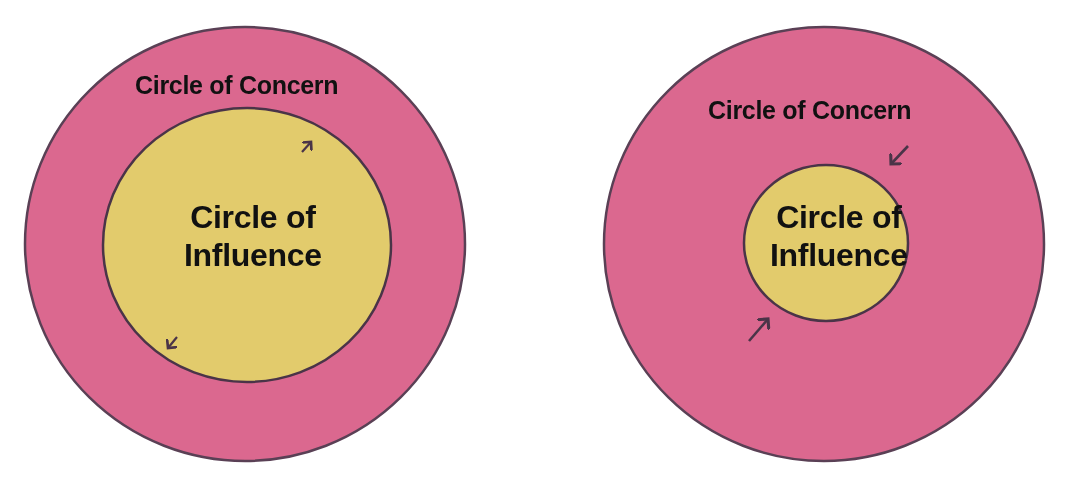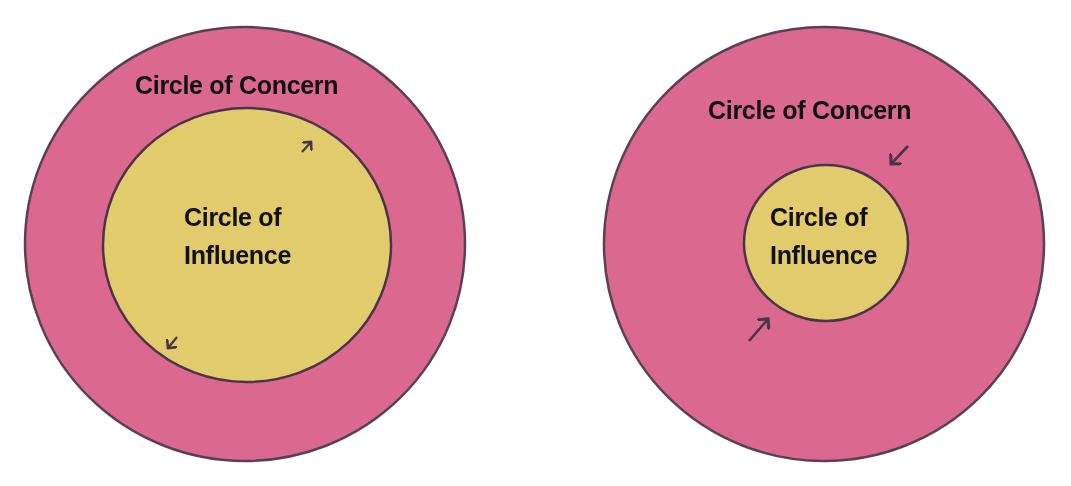--- a/index.html
+++ b/index.html
@@ -1,28 +1,28 @@
 <!DOCTYPE html>
 <html><head>
   <meta charset="utf-8">
   <style>
     html, body { margin: 0; padding: 0; background: #ffffff; }
     body { width: 1071px; height: 486px; position: relative; overflow: hidden; }
-    .canvas { position: absolute; left: 0; top: 0; width: 1071px; height: 486px; }
+    .canvas { position: absolute; left: 0; top: 0; width: 1071px; height: 486px; text-align: center; }
     svg { position: absolute; left: 0; top: 0; }
     .label {
       position: absolute;
       font-family: "Liberation Sans", "DejaVu Sans", sans-serif;
       font-weight: bold;
       color: #111111;
       white-space: nowrap;
       line-height: 1.0;
     }
     .concern { font-size: 25px; letter-spacing: -0.3px; }
-    .influence { font-size: 25px; line-height: 38px; letter-spacing: -0.3px; }
+    .influence { font-size: 32px; line-height: 38px; letter-spacing: -0.3px; }
   </style>
 </head>
 <body>
 
 <div class="canvas">
   <svg width="1071" height="486" viewBox="0 0 1071 486">
     <defs>
       <marker id="ah" markerWidth="6" markerHeight="6" refX="3" refY="3" orient="auto" markerUnits="strokeWidth">
         <path d="M0,0 L3,3 L0,6" fill="none" stroke="#4a3448" stroke-width="1.2"></path>
       </marker>

